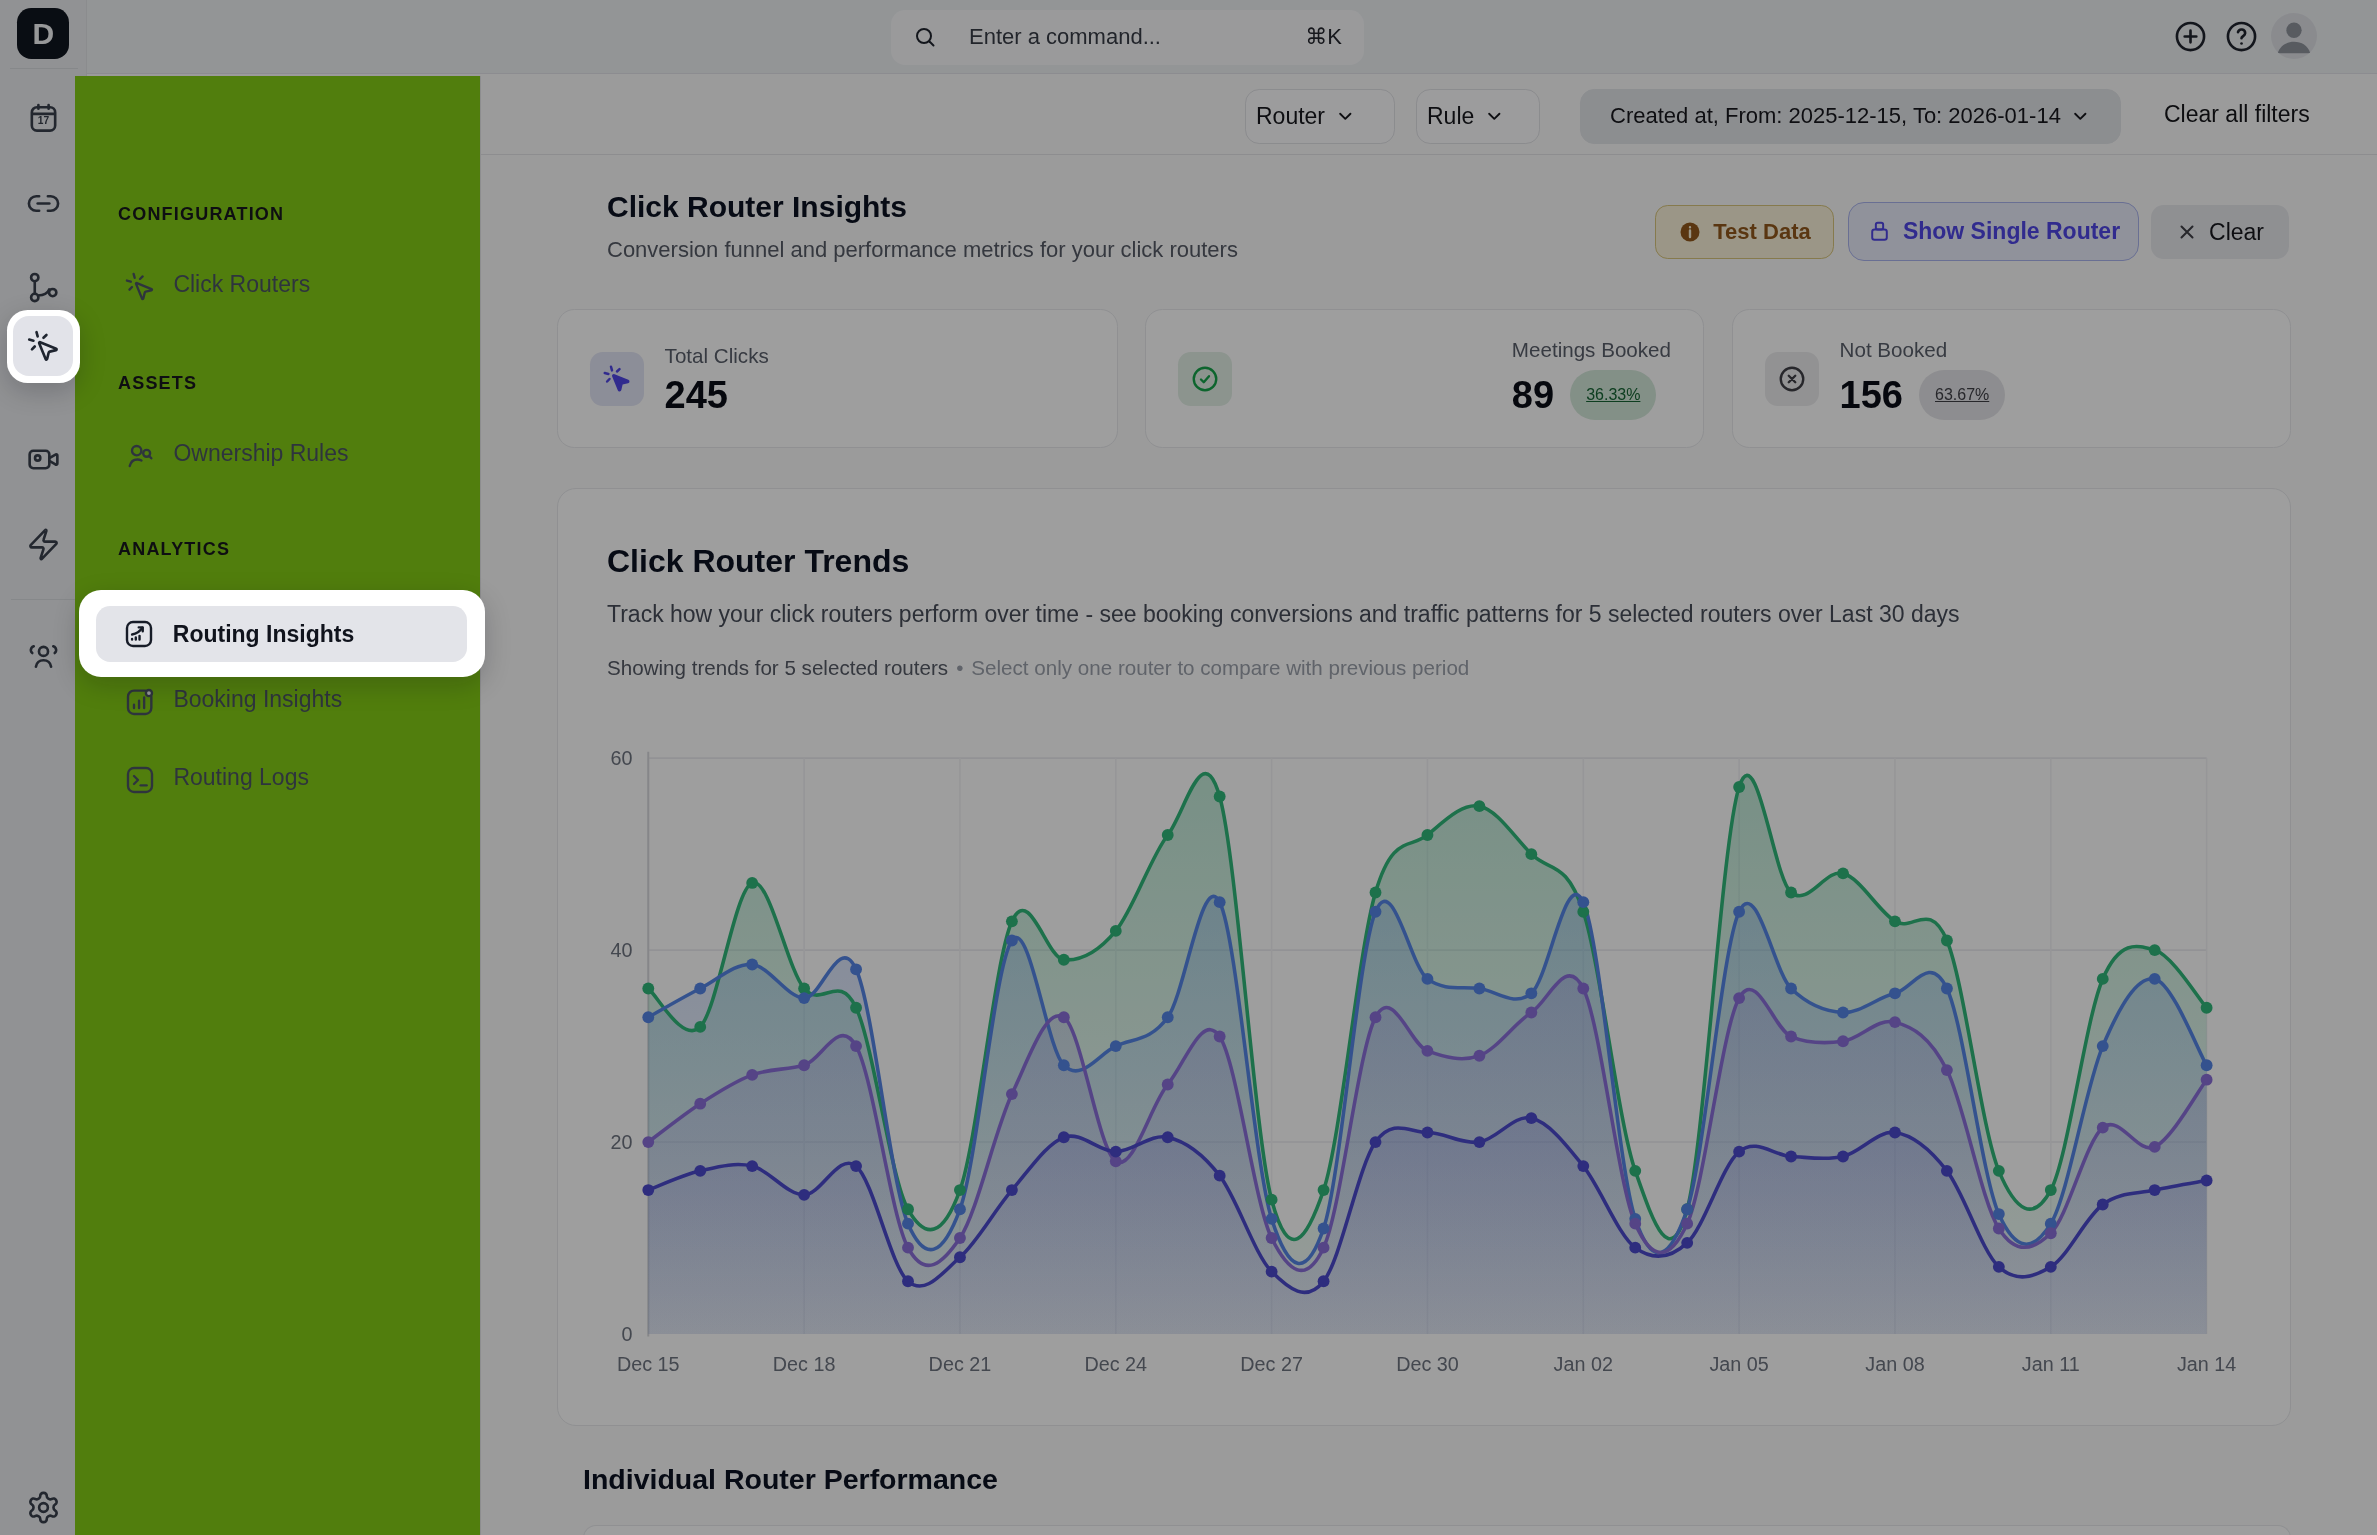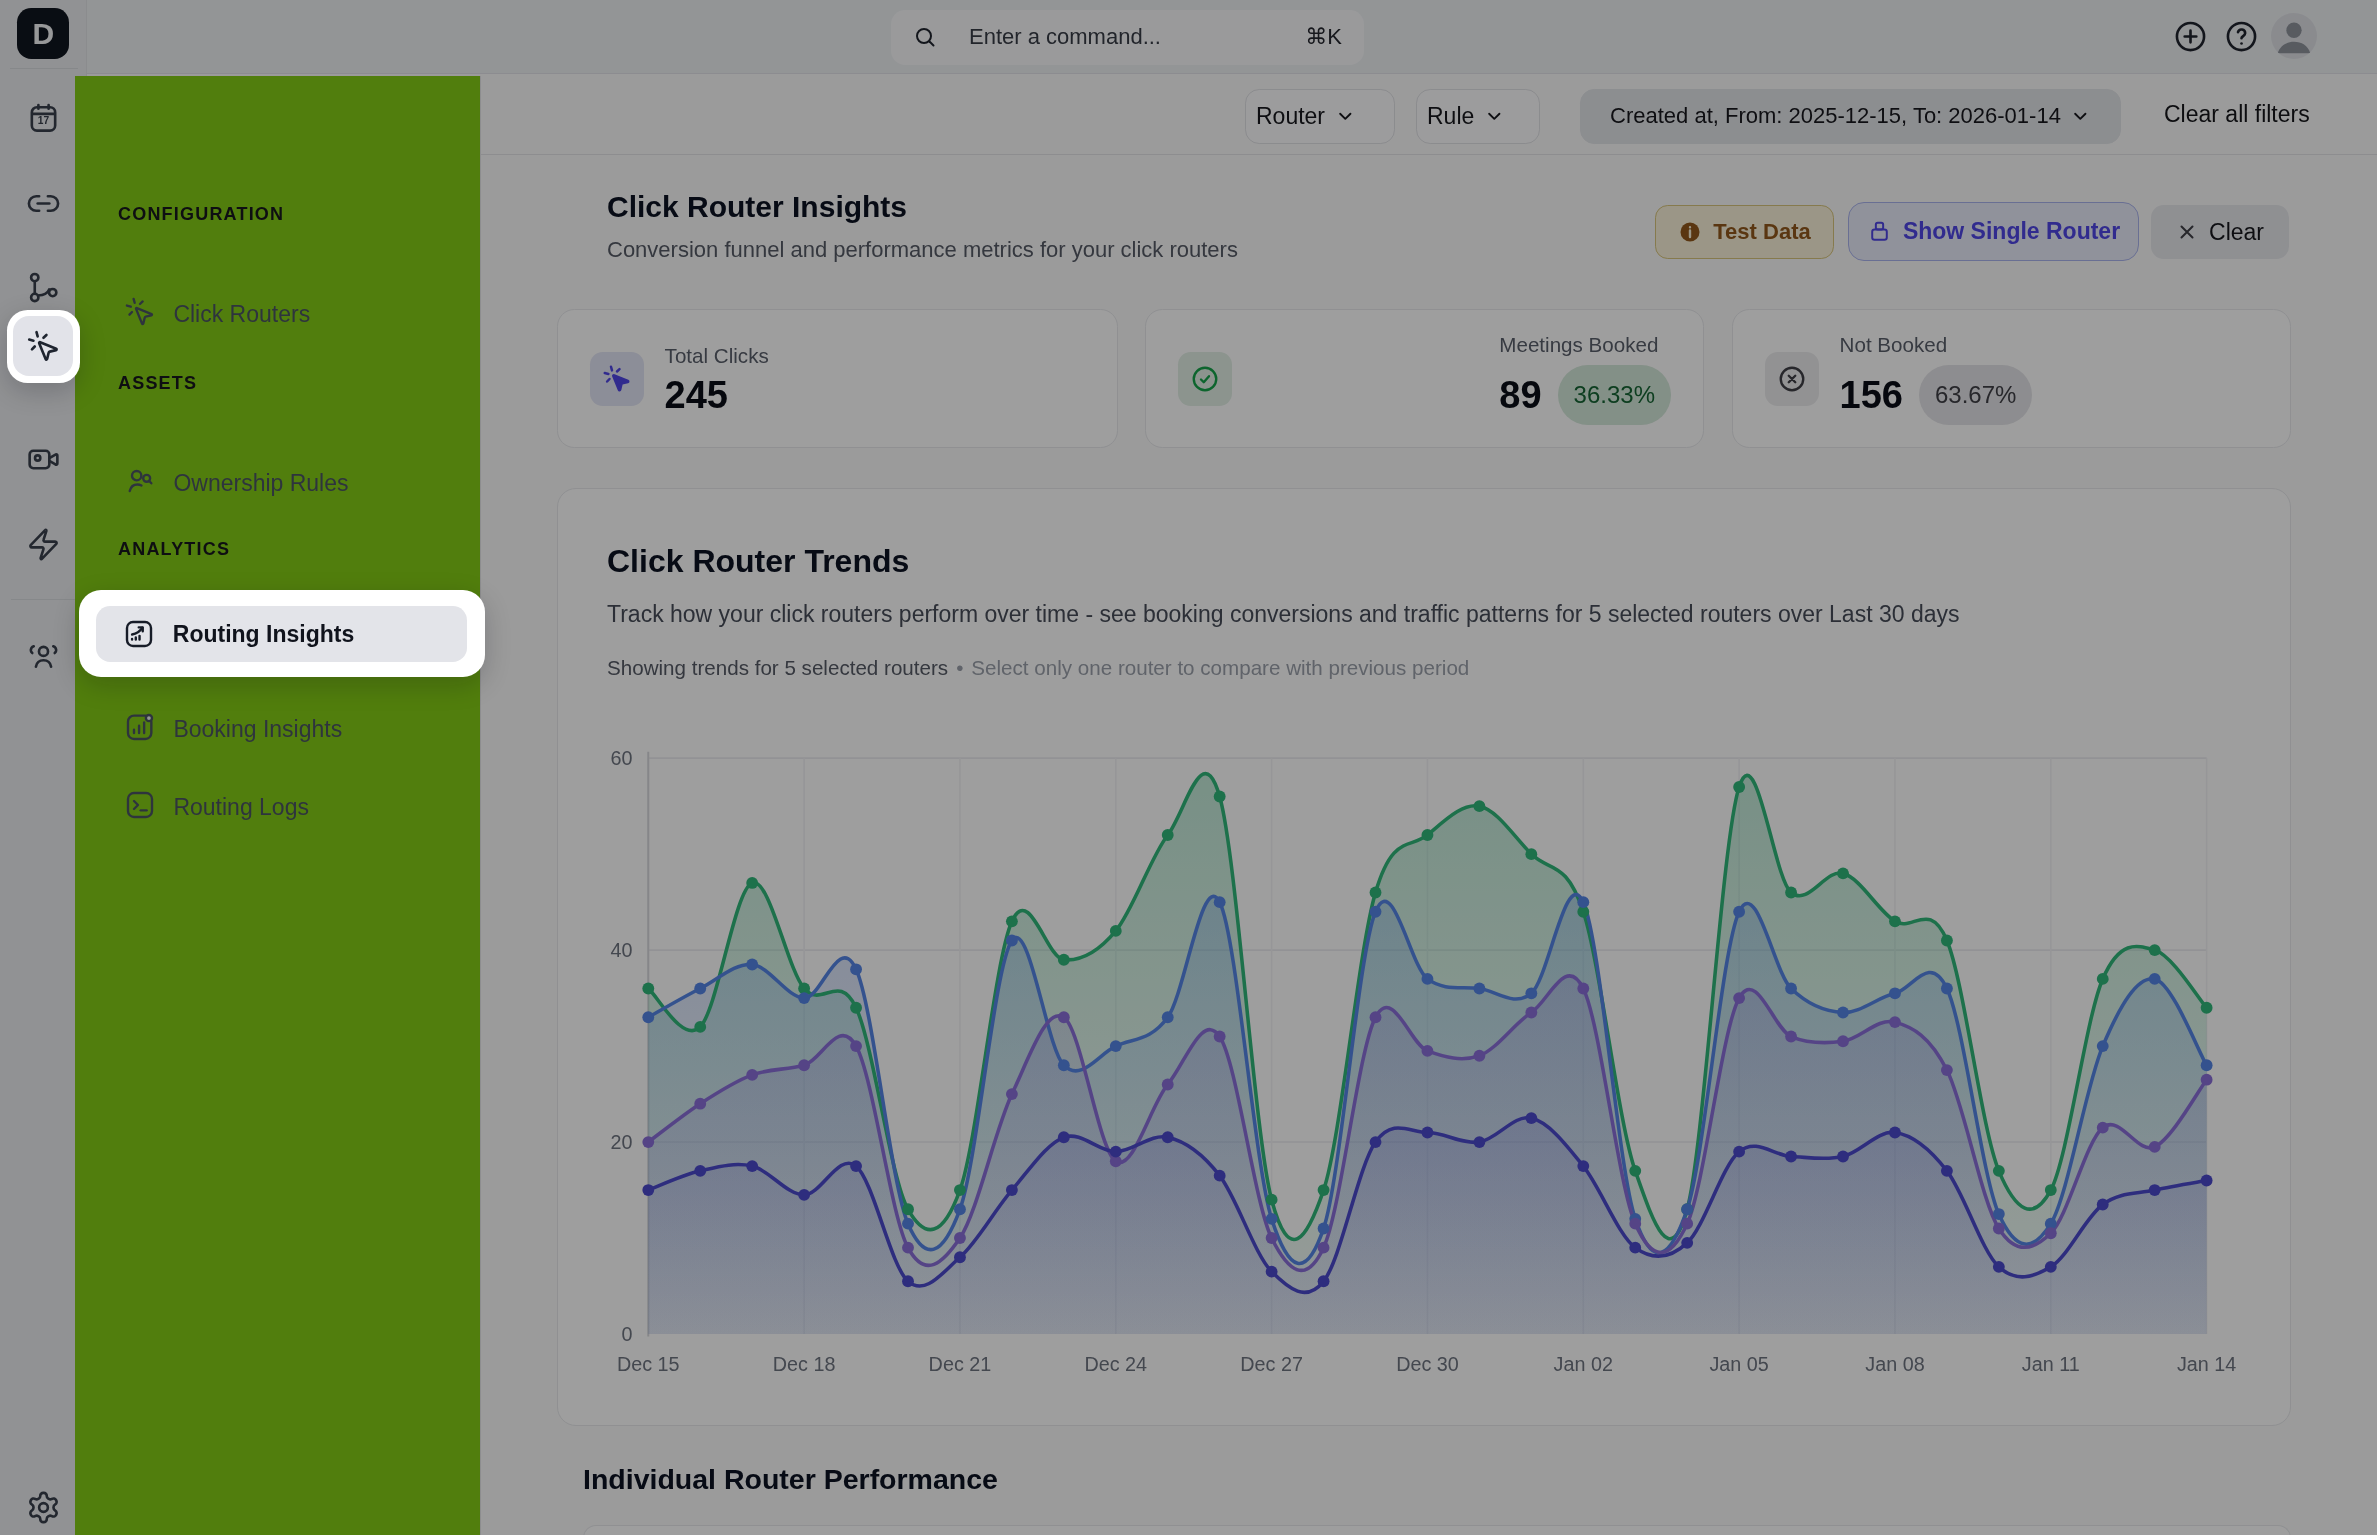--- a/index.html
+++ b/index.html
@@ -25,21 +25,21 @@
 
   
   .spot { position:absolute; z-index:60; background:#ffffff; box-shadow:0 8px 27px rgba(10,12,20,.20); }
   #rail-spot { left:7.1px; top:310px; width:73px; height:73px; border-radius:20.6px; padding:6.3px; }
   #rail-spot .tile { width:60px; height:60px; background:#e2e3e9; border-radius:16px; display:flex; align-items:center; justify-content:center; color:#1f2530; }
   #rail-spot .tile .ic { width:35px; height:35px; }
 
   
   #sidebar { left:75px; top:76px; width:406px; height:1460px; background:#84cc16; border-right:1.6px solid #e4e4e7; }
   .sec-label { position:absolute; left:43px; font-size:18px; font-weight:bold; letter-spacing:1.2px; color:#17181d; }
-  .nav-item { position:absolute; left:22px; width:362px; height:57px; display:flex; align-items:flex-end; gap:17.4px; padding:0 0 0 27px; border-radius:14.2px; color:#4b5563; }
+  .nav-item { position:absolute; left:22px; width:362px; height:57px; display:flex; align-items:flex-start; gap:17.4px; padding:0 0 0 27px; border-radius:14.2px; color:#4b5563; }
   .nav-item .ic { width:32px; height:32px; flex:0 0 32px; color:#4b5563; }
   .nav-item .lbl { font-size:23px; }
   #side-spot { left:4px; top:514px; width:406px; height:87px; border-radius:22px; padding:16px 17.4px; }
   #side-spot .active-item { width:371px; height:56px; background:#e3e4e9; border-radius:14.2px; display:flex; align-items:center; gap:17.4px; padding-left:27px; color:#10131c; }
   #side-spot .active-item .ic { width:32px; height:32px; color:#171c28; }
   #side-spot .active-item .lbl { font-size:23px; font-weight:600; color:#10131c; }
 
   
   #pagehead { left:87px; top:76px; width:2290px; height:79px; background:#fafafa; border-bottom:1.6px solid #e4e4e7; }
   #page-title { position:absolute; left:41px; top:20.6px; font-size:28.5px; font-weight:bold; color:#0f1320; }
@@ -56,21 +56,21 @@
   .badge-btn { position:absolute; display:flex; align-items:center; gap:11px; border-radius:12.7px; font-weight:600; }
   #test-data { left:1655px; top:205px; width:179px; height:54px; background:#faf3da; border:1.6px solid #d8c57c; color:#92581c; font-size:22px; justify-content:center; }
   #show-single { left:1848px; top:202px; width:291px; height:59px; background:#e9ecfa; border:1.6px solid #aab4ee; color:#4f46e5; font-size:23px; justify-content:center; border-radius:16px; }
   #clear-btn { left:2151px; top:205px; width:138px; height:54px; background:#e7e8ec; color:#17181d; font-size:23px; justify-content:center; font-weight:400; }
 
   .stat-card { position:absolute; top:309px; height:139px; background:#ffffff; border:1.6px solid #e8e9ec; border-radius:17.4px; display:flex; align-items:center; gap:20.6px; padding:0 32px; }
   .stat-tile { width:54px; height:54px; border-radius:12.7px; display:flex; align-items:center; justify-content:center; }
   .stat-tile .ic { width:30px; height:30px; }
   .stat-lbl { font-size:20.6px; color:#5a5f6b; margin-bottom:8px; }
   .stat-val { font-size:38px; font-weight:bold; color:#0b0e17; line-height:1; }
-  .stat-badge { font-size:24px; padding:16px 16px; border-radius:790px; margin-left:16px; }
+  .stat-badge { font-size:16px; padding:16px 16px; border-radius:790px; margin-left:16px;text-decoration:underline; }
   .vrow { display:flex; align-items:center; }
 
   #chart-card { left:557px; top:488px; width:1734px; height:938px; background:#ffffff; border:1.6px solid #e8e9ec; border-radius:19px; }
   #trend-title { left:607px; top:543px; font-size:32px; }
   #trend-sub { left:607px; top:601px; font-size:23px; color:#474d59; }
   #trend-note { left:607px; top:656px; font-size:20.6px; color:#565b66; }
   #trend-note .sep { color:#9ba1ab; padding:0 8px; }
   #trend-note .soft { color:#9ba1ab; }
 
   #next-title { left:583px; top:1463px; font-size:28.5px; }

